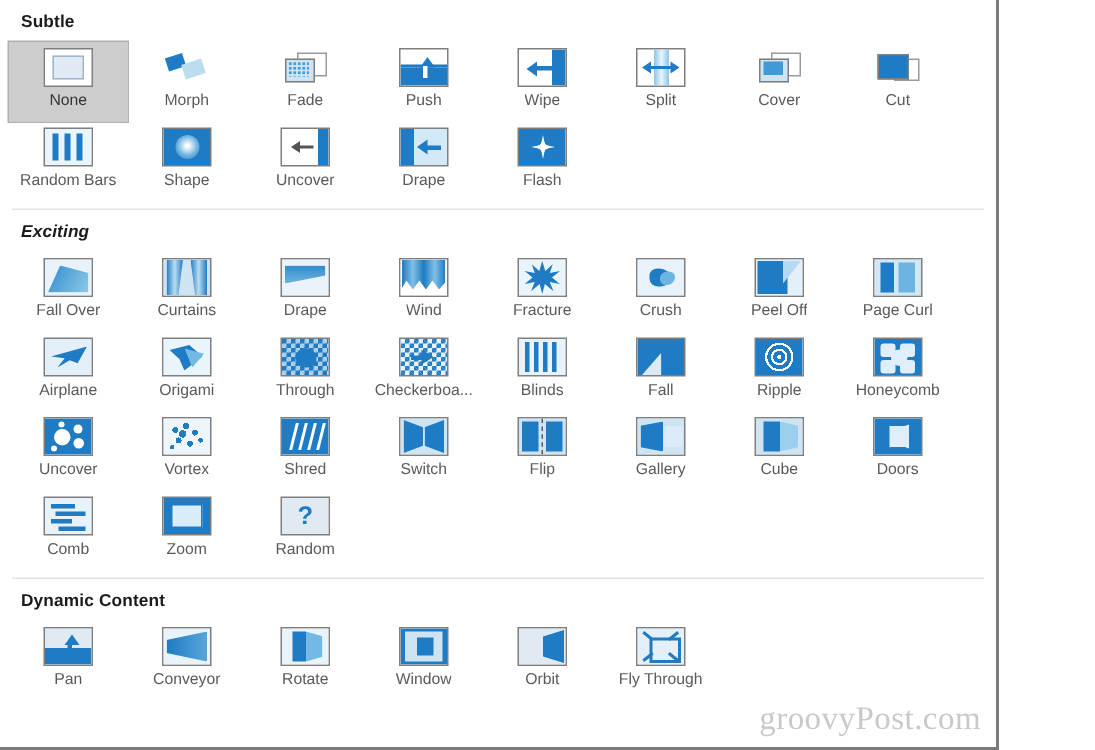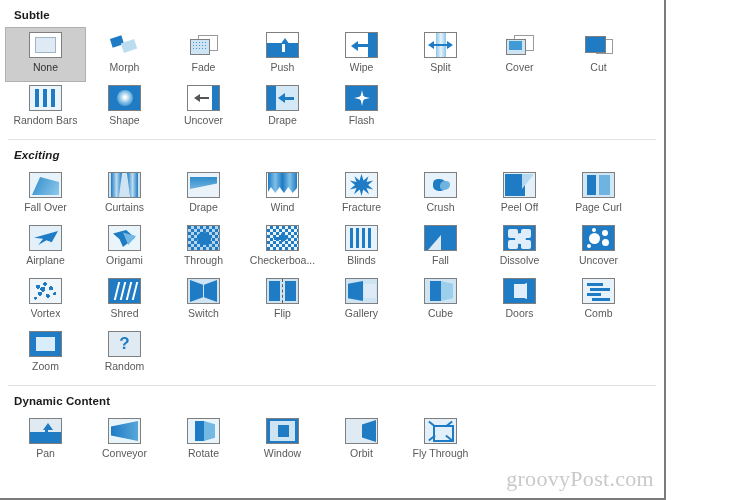--- a/index.html
+++ b/index.html
@@ -545,29 +545,36 @@
         <span class="label">Blinds</span>
       </div>
       <div class="cell">
         <span class="ic ic-clock">
             <i class="bg"></i>
             <i class="w"></i>
           </span>
         <span class="label">Fall</span>
       </div>
       <div class="cell">
+        <span class="ic ic-ripple">
+            <i class="bg"></i>
+            <i class="r"></i>
+          </span>
+        <span class="label">Ripple</span>
+      </div>
+      <div class="cell">
         <span class="ic ic-honey">
             <i class="bg"></i>
             <i class="h h1"></i>
             <i class="h h2"></i>
             <i class="h h3"></i>
             <i class="h h4"></i>
             <i class="c"></i>
           </span>
-        <span class="label">Dissolve</span>
+        <span class="label">Honeycomb</span>
       </div>
       <div class="cell">
         <span class="ic ic-glit">
             <i class="bg"></i>
             <i class="d d1"></i>
             <i class="d d2"></i>
             <i class="d d3"></i>
             <i class="d d4"></i>
             <i class="d d5"></i>
           </span>

